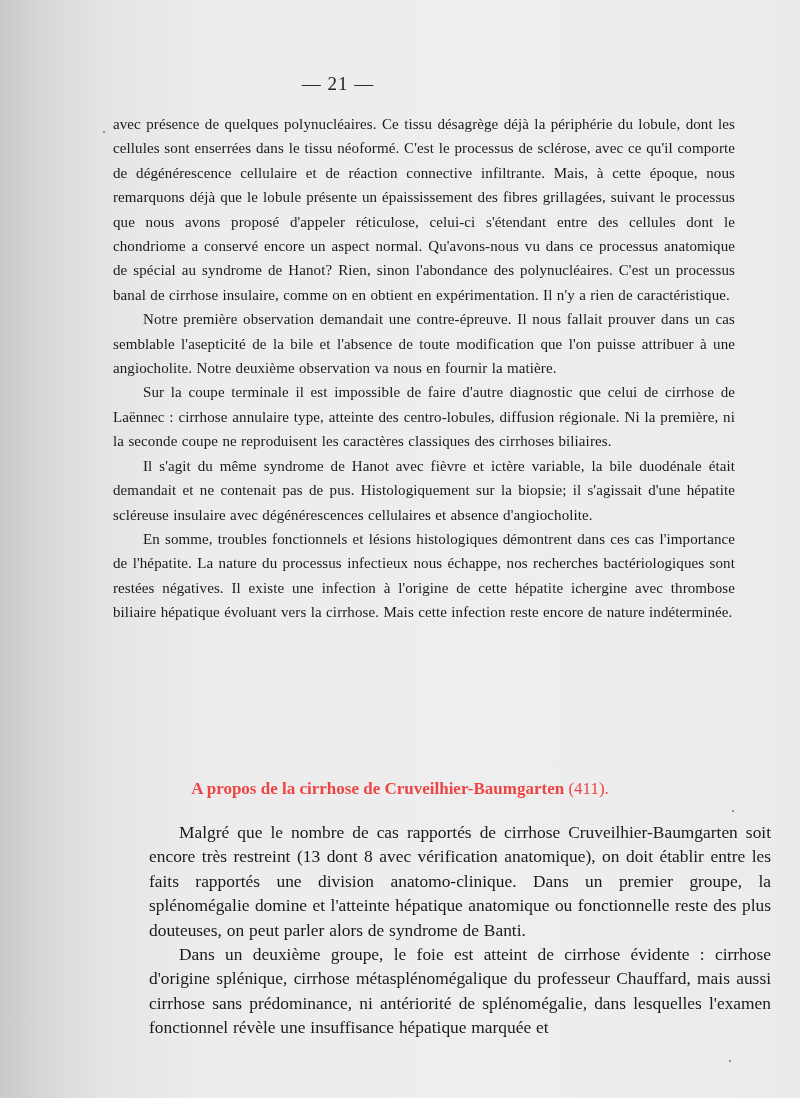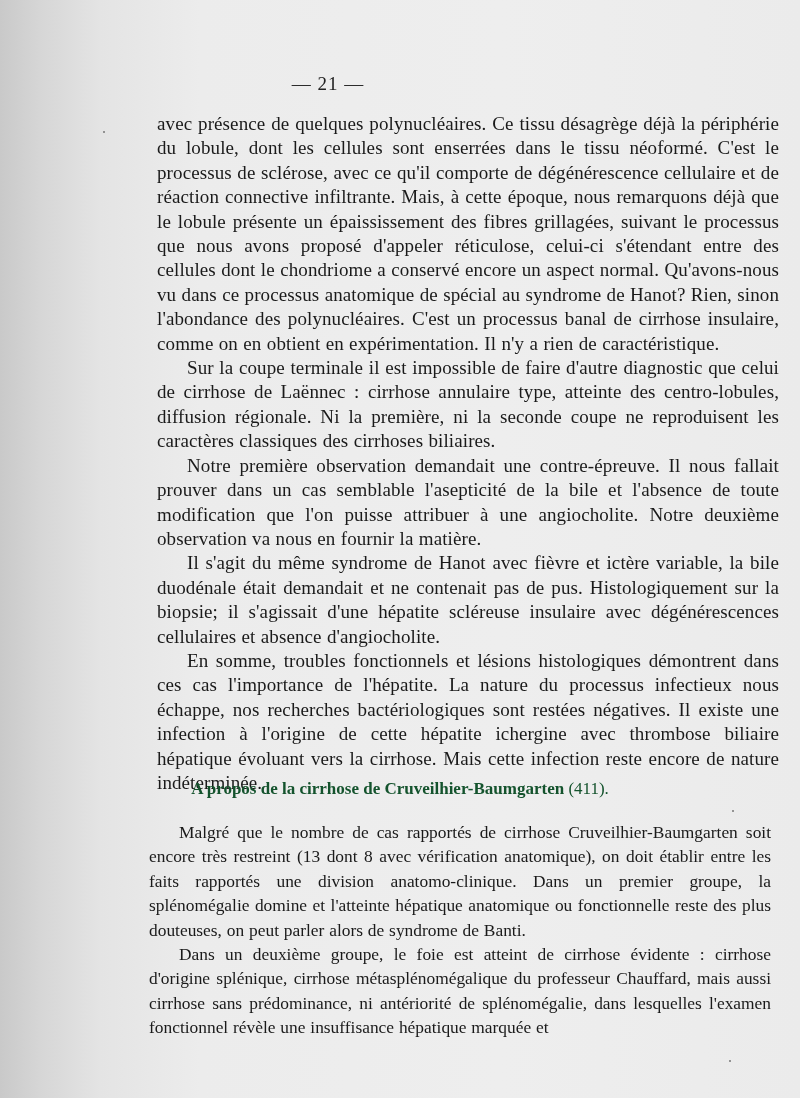--- a/index.html
+++ b/index.html
@@ -11,55 +11,54 @@
       height: 1098px;
       overflow: hidden;
       background: linear-gradient(to right, #c9c9c9 0px, #d6d6d6 40px, #e4e4e4 100px, #ececec 200px, #eeeeee 500px, #ebebeb 800px);
       position: relative;
       font-family: "Liberation Serif", "DejaVu Serif", serif;
       color: #1a1a1a;
     }
     .page-number {
       position: absolute;
       top: 73px;
-      left: 2px;
+      left: 12px;
       width: 652px;
       text-align: center;
       font-size: 19px;
       letter-spacing: 1px;
       color: #222;
     }
     .body-text {
       position: absolute;
       left: 113px;
       top: 112px;
       width: 622px;
-      font-size: 19px;
+      font-size: 15px;
       line-height: 24.4px;
       text-align: justify;
       letter-spacing: 0.1px;
       word-spacing: 0.5px;
-      margin-left: 44px;
     }
     .body-text p {
       margin: 0;
       padding: 0;
     }
     .body-text p.indent {
       text-indent: 30px;
     }
     .section-heading {
       position: absolute;
       top: 779px;
       left: 0;
       width: 800px;
       text-align: center;
       font-size: 17px;
       font-weight: bold;
-      color: #14532d;
+      color: #ef4444;
     }
     .section-heading .ref {
       font-weight: normal;
     }
     .body-text-2 {
       position: absolute;
       left: 113px;
       top: 820px;
       width: 622px;
       font-size: 17.4px;
@@ -83,22 +82,22 @@
     }
   </style>
 </head>
 <body>
 
 <div>
   <div class="page-number">— 21 —</div>
 
   <div class="body-text">
     <p>avec présence de quelques polynucléaires. Ce tissu désagrège déjà la périphérie du lobule, dont les cellules sont enserrées dans le tissu néoformé. C'est le processus de sclérose, avec ce qu'il comporte de dégénérescence cellulaire et de réaction connective infiltrante. Mais, à cette époque, nous remarquons déjà que le lobule présente un épaississement des fibres grillagées, suivant le processus que nous avons proposé d'appeler réticulose, celui-ci s'étendant entre des cellules dont le chondriome a conservé encore un aspect normal. Qu'avons-nous vu dans ce processus anatomique de spécial au syndrome de Hanot? Rien, sinon l'abondance des polynucléaires. C'est un processus banal de cirrhose insulaire, comme on en obtient en expérimentation. Il n'y a rien de caractéristique.</p>
+    <p class="indent">Notre première observation demandait une contre-épreuve. Il nous fallait prouver dans un cas semblable l'asepticité de la bile et l'absence de toute modification que l'on puisse attribuer à une angiocholite. Notre deuxième observation va nous en fournir la matière.</p>
     <p class="indent">Sur la coupe terminale il est impossible de faire d'autre diagnostic que celui de cirrhose de Laënnec : cirrhose annulaire type, atteinte des centro-lobules, diffusion régionale. Ni la première, ni la seconde coupe ne reproduisent les caractères classiques des cirrhoses biliaires.</p>
-    <p class="indent">Notre première observation demandait une contre-épreuve. Il nous fallait prouver dans un cas semblable l'asepticité de la bile et l'absence de toute modification que l'on puisse attribuer à une angiocholite. Notre deuxième observation va nous en fournir la matière.</p>
     <p class="indent">Il s'agit du même syndrome de Hanot avec fièvre et ictère variable, la bile duodénale était demandait et ne contenait pas de pus. Histologiquement sur la biopsie; il s'agissait d'une hépatite scléreuse insulaire avec dégénérescences cellulaires et absence d'angiocholite.</p>
     <p class="indent">En somme, troubles fonctionnels et lésions histologiques démontrent dans ces cas l'importance de l'hépatite. La nature du processus infectieux nous échappe, nos recherches bactériologiques sont restées négatives. Il existe une infection à l'origine de cette hépatite ichergine avec thrombose biliaire hépatique évoluant vers la cirrhose. Mais cette infection reste encore de nature indéterminée.</p>
   </div>
 
   <div class="section-heading">
     <span>A propos de la cirrhose de Cruveilhier-Baumgarten</span>
     <span class="ref">(411).</span>
   </div>
 
   <div class="body-text-2">

